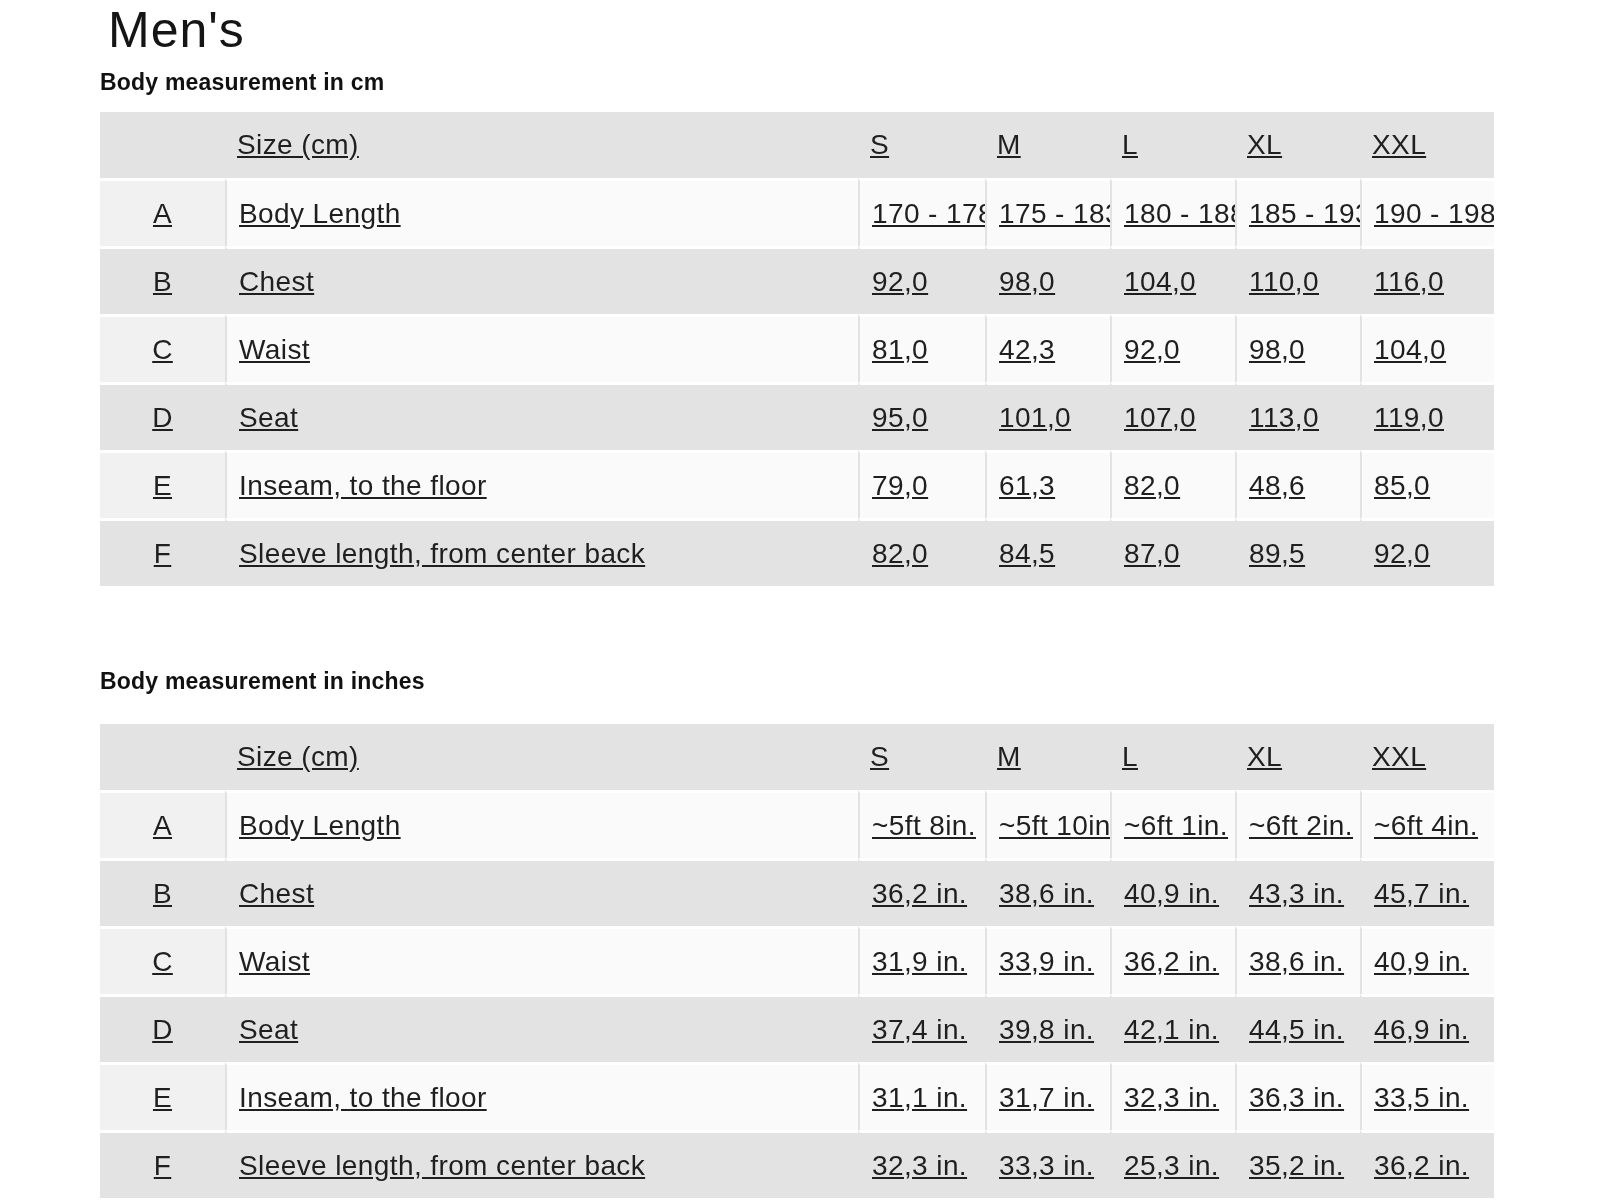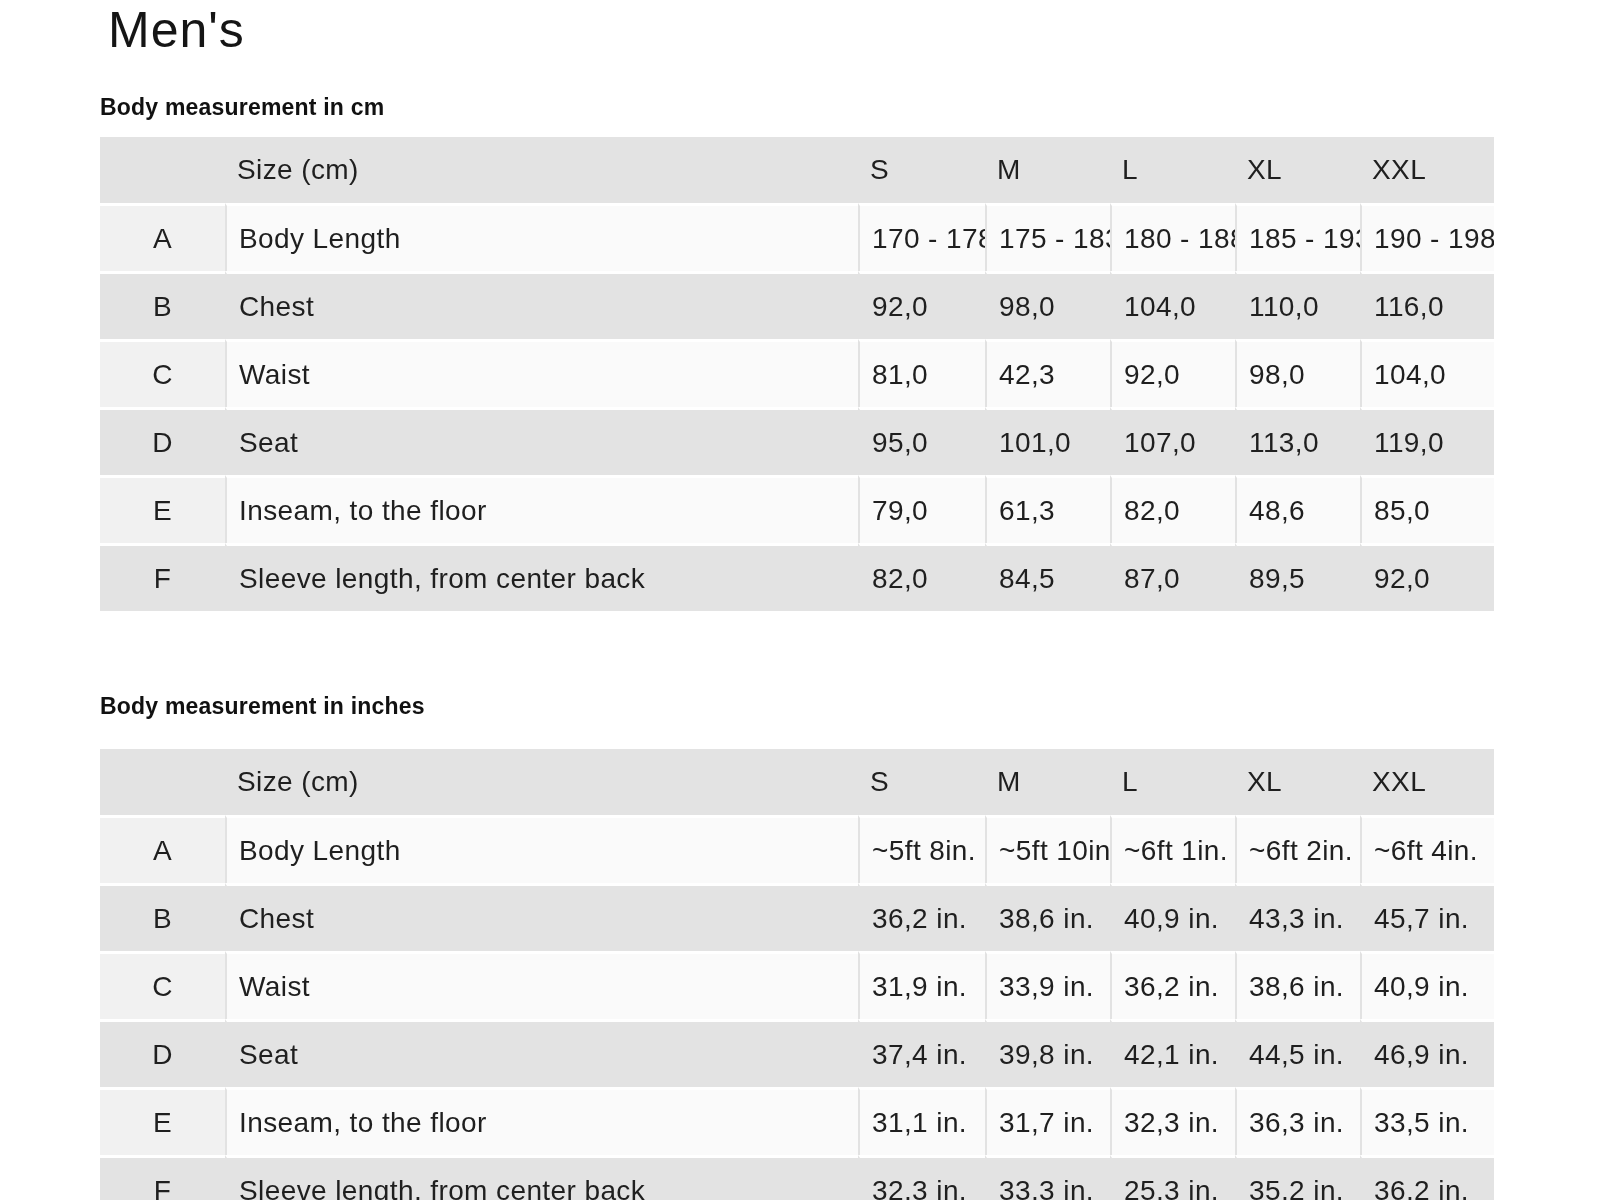--- a/index.html
+++ b/index.html
@@ -23,33 +23,34 @@
     color: #151515;
   }
   h2 {
     font-size: 23px;
     font-weight: 700;
     line-height: 1;
     margin: 0;
     color: #111111;
     letter-spacing: 0.2px;
   }
-  .section-cm h2 { margin-top: 43px; }
+  .section-cm h2 { margin-top: 18px; }
   .section-cm table { margin-top: 18px; }
   .section-in h2 { margin-top: 84px; }
   .section-in table { margin-top: 31px; }
 
   table {
     border-collapse: separate;
     border-spacing: 0;
     table-layout: fixed;
     width: 1394px;
     font-size: 28px;
     letter-spacing: 0.4px;
     color: var(--text, #1f1f1f);
+    text-decoration: underline;
   }
   th {
     background: var(--header-gray, #e3e3e3);
     font-weight: 400;
     text-align: left;
     height: 66px;
     padding: 0 0 0 12px;
     vertical-align: middle;
   }
   th.corner { padding: 0; }

